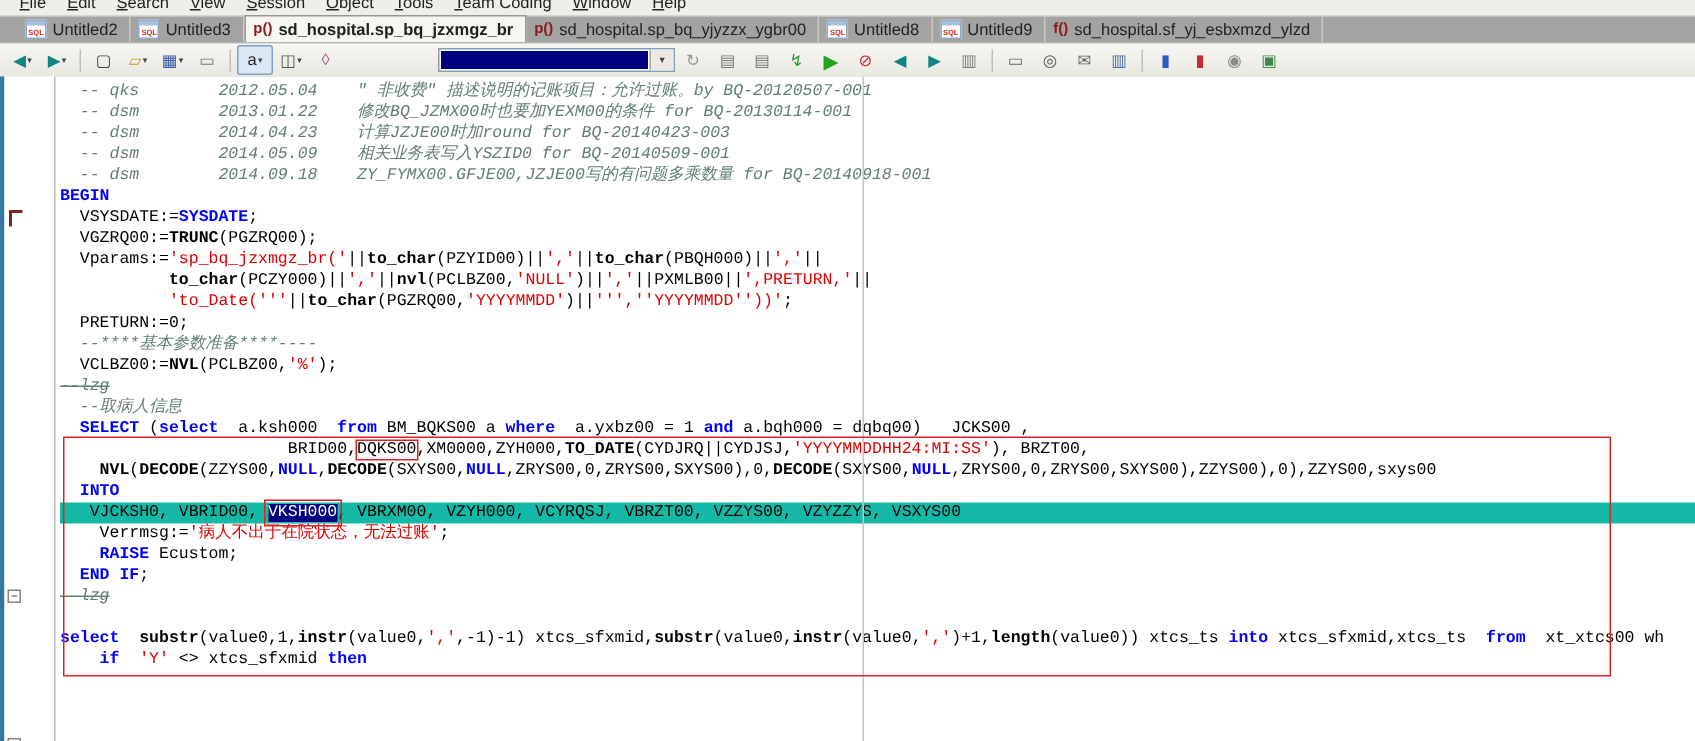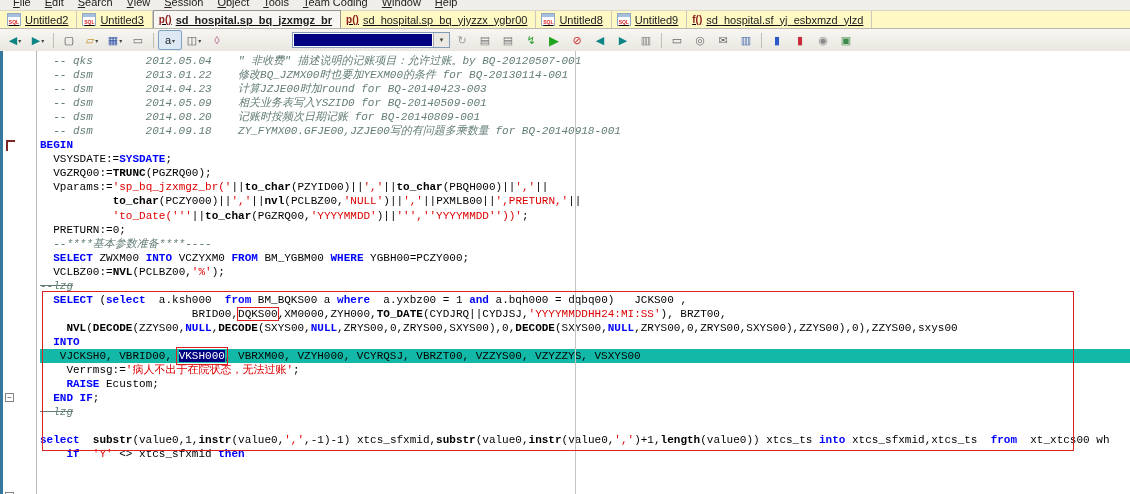--- a/index.html
+++ b/index.html
@@ -4,21 +4,21 @@
 <style>
   html,body{margin:0;padding:0;}
   body{width:1130px;height:494px;overflow:hidden;font-family:"Liberation Sans",sans-serif;background:#fff;}
   .window{position:relative;width:1130px;height:494px;background:#ece9e2;}
 
   
   .menubar{height:10px;overflow:hidden;background:#f0eee8;border-bottom:1px solid #d8d5cc;display:flex;padding-left:6px;}
   .menu-item{font-size:11px;line-height:13px;margin-top:-4px;padding:0 7px;color:#222;white-space:nowrap;cursor:default;}
 
   
-  .tabbar{height:17px;background:#fef9c3;border-bottom:1px solid #b9b6ad;display:flex;align-items:flex-end;padding-left:2px;text-decoration:underline;}
+  .tabbar{height:17px;background:#a3a3a3;border-bottom:1px solid #b9b6ad;display:flex;align-items:flex-end;padding-left:12px;}
   .tab{display:flex;align-items:center;gap:4px;font-size:11px;height:15px;padding:1px 8px 1px 5px;color:#222;border-right:1px solid #cac7be;white-space:nowrap;cursor:default;}
   .tab.active{background:#f7f6f2;font-weight:bold;border:1px solid #9a978e;border-bottom:none;}
   .ic-sql{position:relative;width:14px;height:13px;border:1px solid #93a8c4;background:#fff;font-size:5px;font-weight:bold;color:#d22;display:inline-flex;align-items:flex-end;justify-content:center;box-sizing:border-box;}
   .ic-sql::before{content:"";position:absolute;top:0;left:0;right:0;height:3px;background:#a8c0e0;}
   .ic-code{color:#8b1a1a;font-weight:bold;font-size:10px;}
 
   
   .toolbar{height:22px;background:linear-gradient(#f7f6f2,#e9e7e0);border-bottom:1px solid #b5b2a8;display:flex;align-items:center;padding:0 4px;gap:1px;}
   .tbtn{min-width:20px;height:18px;display:flex;align-items:center;justify-content:center;font-size:11px;border-radius:2px;padding:0 1px;cursor:default;}
   .tbtn.pressed{background:#dce9f5;border:1px solid #7da2c4;}
@@ -197,33 +197,32 @@
         <div class="begin-bracket" style="top: 89px;"></div>
         <div class="fold-collapse" style="top: 342px;">−</div>
         <div class="fold-collapse" style="top: 441px;">−</div>
       </div>
     <div class="code">
       <div class="codepad">
           <div class="line"><span class="cm">  -- qks        2012.05.04    " 非收费" 描述说明的记账项目：允许过账。by BQ-20120507-001</span></div>
           <div class="line"><span class="cm">  -- dsm        2013.01.22    修改BQ_JZMX00时也要加YEXM00的条件 for BQ-20130114-001</span></div>
           <div class="line"><span class="cm">  -- dsm        2014.04.23    计算JZJE00时加round for BQ-20140423-003</span></div>
           <div class="line"><span class="cm">  -- dsm        2014.05.09    相关业务表写入YSZID0 for BQ-20140509-001</span></div>
-          <div class="line"><span class="cm">  -- dsm        2014.08.20    记账时按频次日期记账 for BQ-20140809-001</span></div>
           <div class="line"><span class="cm">  -- dsm        2014.09.18    ZY_FYMX00.GFJE00,JZJE00写的有问题多乘数量 for BQ-20140918-001</span></div>
           <div class="line"><span class="kw">BEGIN</span></div>
           <div class="line"><span class="id">  VSYSDATE:=</span><span class="kw">SYSDATE</span><span class="id">;</span></div>
           <div class="line"><span class="id">  VGZRQ00:=</span><span class="fn">TRUNC</span><span class="id">(PGZRQ00);</span></div>
           <div class="line"><span class="id">  Vparams:=</span><span class="str">'sp_bq_jzxmgz_br('</span><span class="id">||</span><span class="fn">to_char</span><span class="id">(PZYID00)||</span><span class="str">','</span><span class="id">||</span><span class="fn">to_char</span><span class="id">(PBQH000)||</span><span class="str">','</span><span class="id">||</span></div>
           <div class="line"><span class="id">           </span><span class="fn">to_char</span><span class="id">(PCZY000)||</span><span class="str">','</span><span class="id">||</span><span class="fn">nvl</span><span class="id">(PCLBZ00,</span><span class="str">'NULL'</span><span class="id">)||</span><span class="str">','</span><span class="id">||PXMLB00||</span><span class="str">',PRETURN,'</span><span class="id">||</span></div>
           <div class="line"><span class="id">           </span><span class="str">'to_Date('''</span><span class="id">||</span><span class="fn">to_char</span><span class="id">(PGZRQ00,</span><span class="str">'YYYYMMDD'</span><span class="id">)||</span><span class="str">''',''YYYYMMDD''))'</span><span class="id">;</span></div>
           <div class="line"><span class="id">  PRETURN:=</span><span class="num">0</span><span class="id">;</span></div>
           <div class="line"><span class="cm">  --****基本参数准备****----</span></div>
-          <div class="line"><span class="id">  </span><span class="kw">SELECT</span><span class="id"> ZWXM00 </span><span class="kw">INTO</span><span class="id"> VCZYXM0 </span><span class="kw">FROM</span><span class="id"> BM_YGBM00 </span><span class="kw">WHERE</span><span class="id"> YGBH00=PCZY000;</span></div>
           <div class="line"><span class="id">  VCLBZ00:=</span><span class="fn">NVL</span><span class="id">(PCLBZ00,</span><span class="str">'%'</span><span class="id">);</span></div>
           <div class="line"><span class="cm strike">--lzg</span></div>
+          <div class="line"><span class="cm">  --取病人信息</span></div>
           <div class="line"><span class="id">  </span><span class="kw">SELECT</span><span class="id"> (</span><span class="kw">select</span><span class="id">  a.ksh000  </span><span class="kw">from</span><span class="id"> BM_BQKS00 a </span><span class="kw">where</span><span class="id">  a.yxbz00 = </span><span class="num">1</span><span class="id"> </span><span class="kw">and</span><span class="id"> a.bqh000 = dqbq00)   JCKS00 ,</span></div>
           <div class="line"><span class="id">                       BRID00,</span><span class="id redbox">DQKS00</span><span class="id">,XM0000,ZYH000,</span><span class="fn">TO_DATE</span><span class="id">(CYDJRQ||CYDJSJ,</span><span class="str">'YYYYMMDDHH24:MI:SS'</span><span class="id">), BRZT00,</span></div>
           <div class="line"><span class="id">    </span><span class="fn">NVL</span><span class="id">(</span><span class="fn">DECODE</span><span class="id">(ZZYS00,</span><span class="kw">NULL</span><span class="id">,</span><span class="fn">DECODE</span><span class="id">(SXYS00,</span><span class="kw">NULL</span><span class="id">,ZRYS00,0,ZRYS00,SXYS00),0,</span><span class="fn">DECODE</span><span class="id">(SXYS00,</span><span class="kw">NULL</span><span class="id">,ZRYS00,0,ZRYS00,SXYS00),ZZYS00),0),ZZYS00,sxys00</span></div>
           <div class="line"><span class="id">  </span><span class="kw">INTO</span></div>
           <div class="line hl"><span class="id">   VJCKSH0, VBRID00, </span><span class="id sel">VKSH000</span><span class="id">, VBRXM00, VZYH000, VCYRQSJ, VBRZT00, VZZYS00, VZYZZYS, VSXYS00</span></div>
           <div class="line"><span class="id">    Verrmsg:=</span><span class="str">'病人不出于在院状态，无法过账'</span><span class="id">;</span></div>
           <div class="line"><span class="id">    </span><span class="kw">RAISE</span><span class="id"> Ecustom;</span></div>
           <div class="line"><span class="id">  </span><span class="kw">END IF</span><span class="id">;</span></div>
           <div class="line"><span class="cm strike">  lzg</span></div>
           <div class="line"></div>

